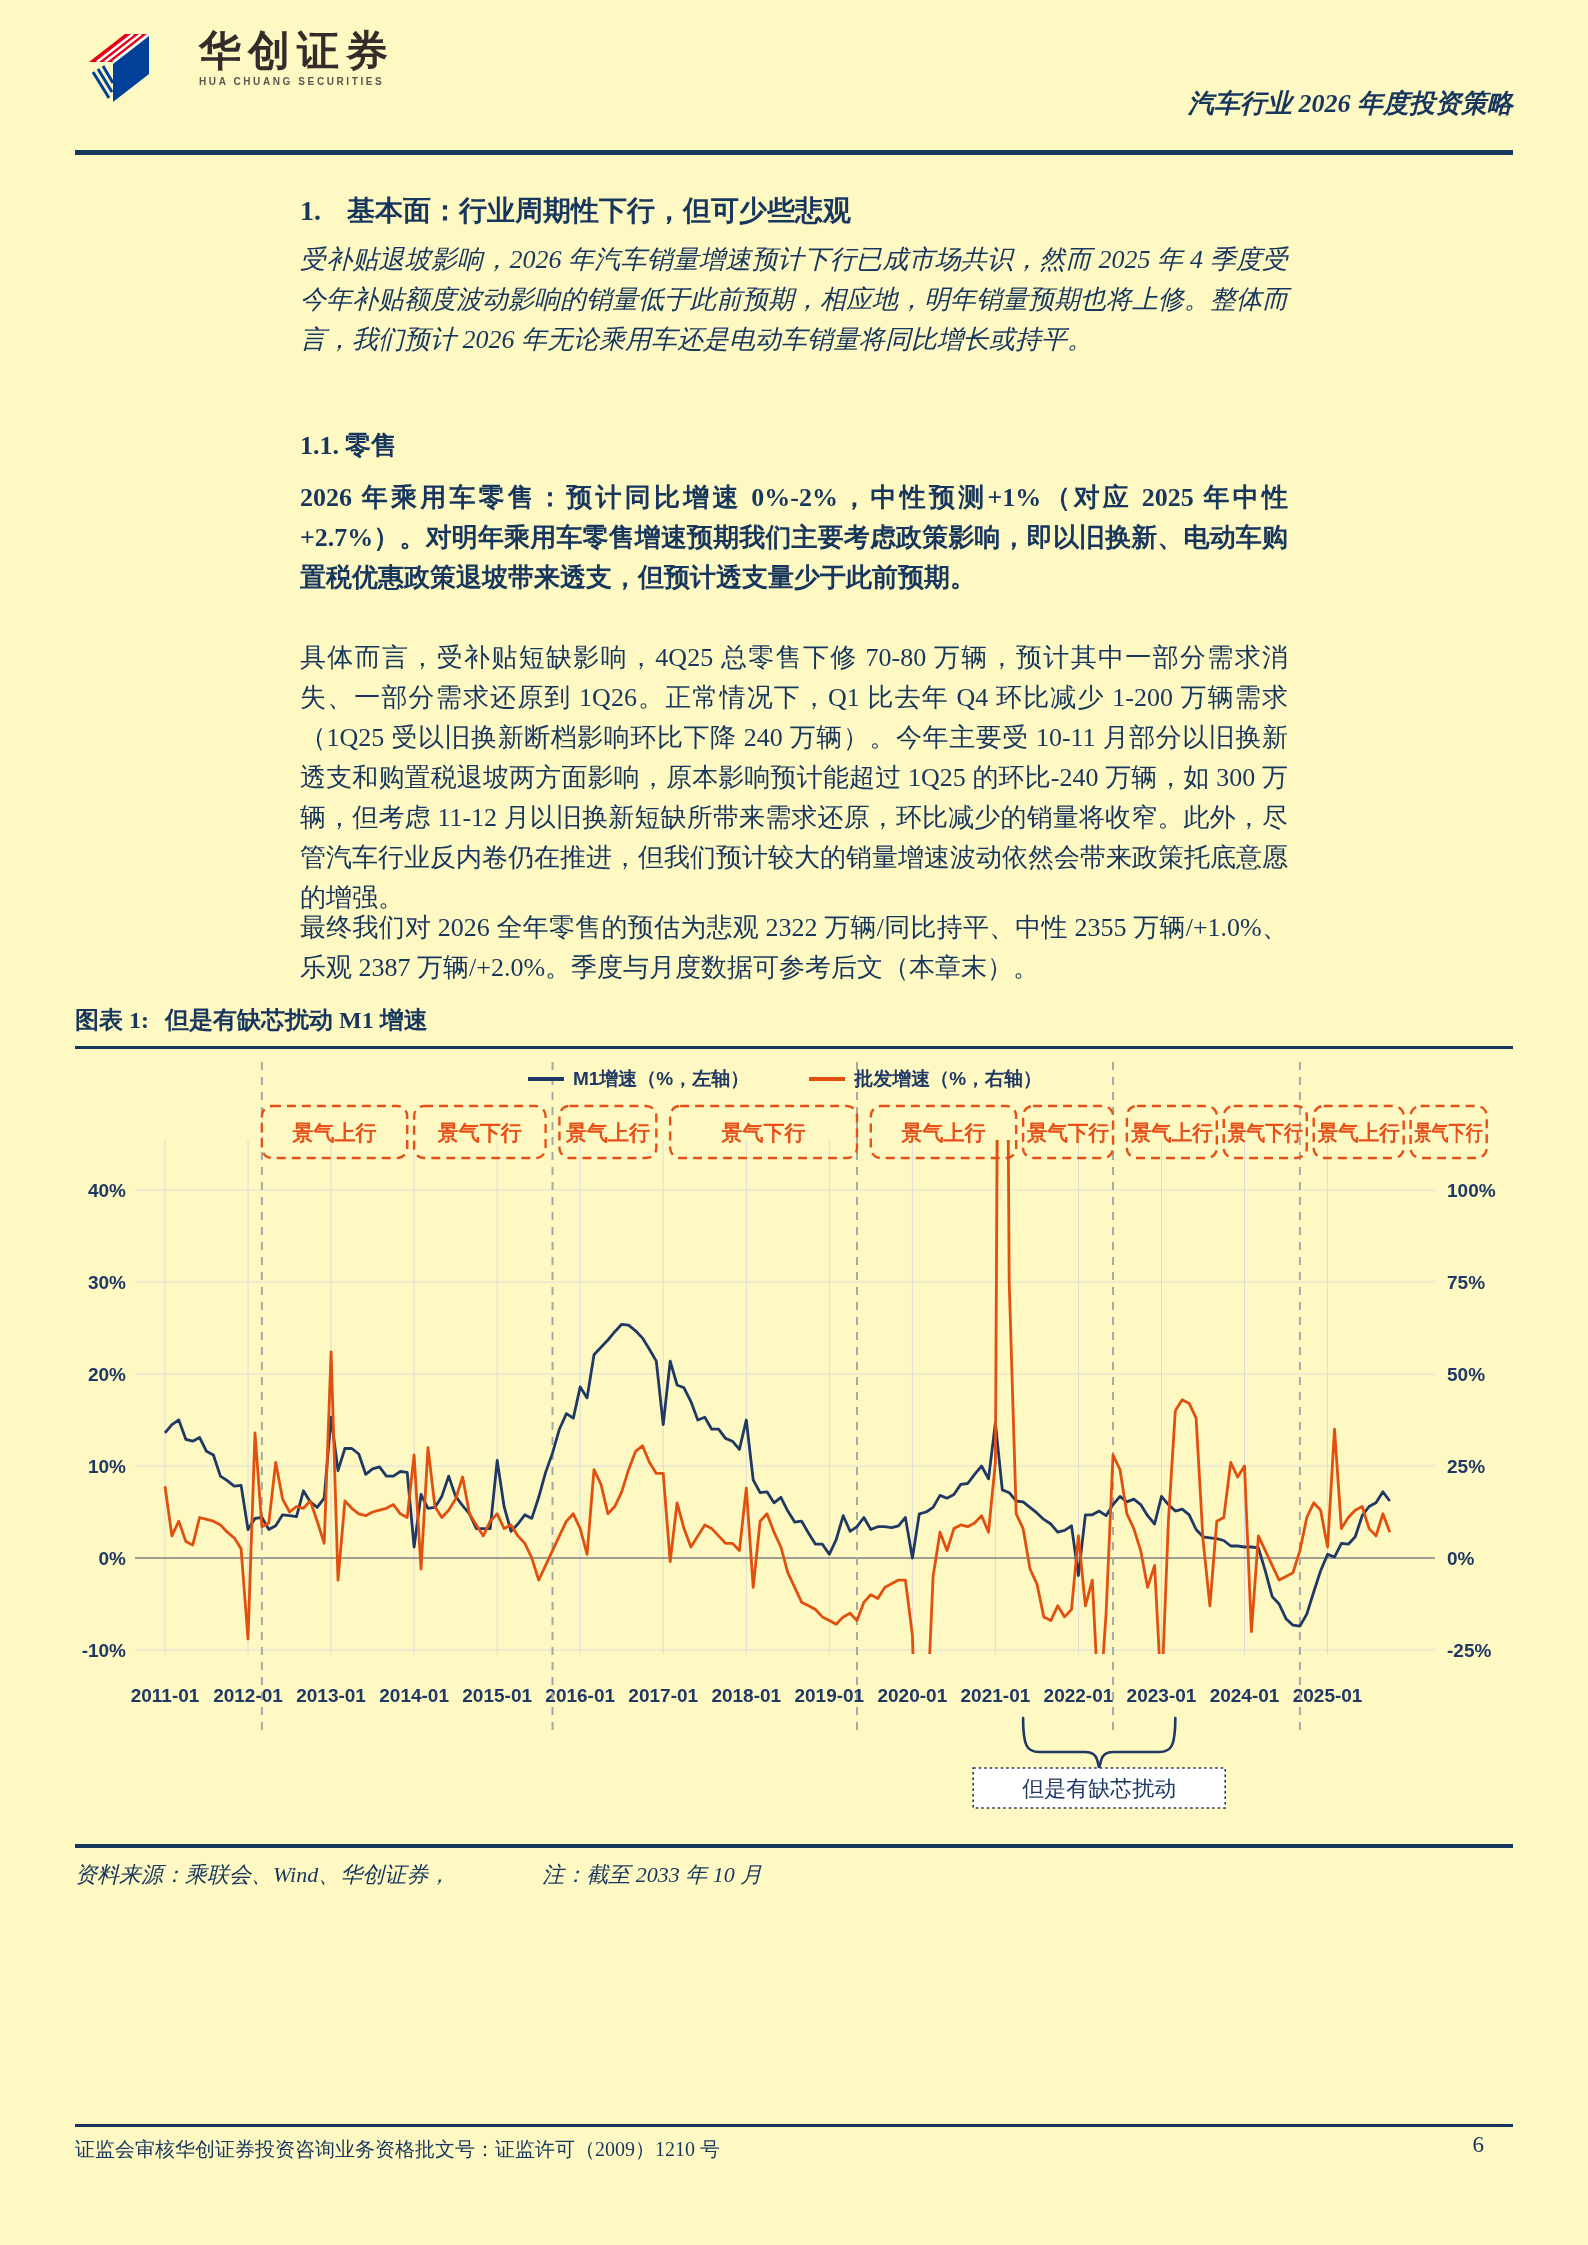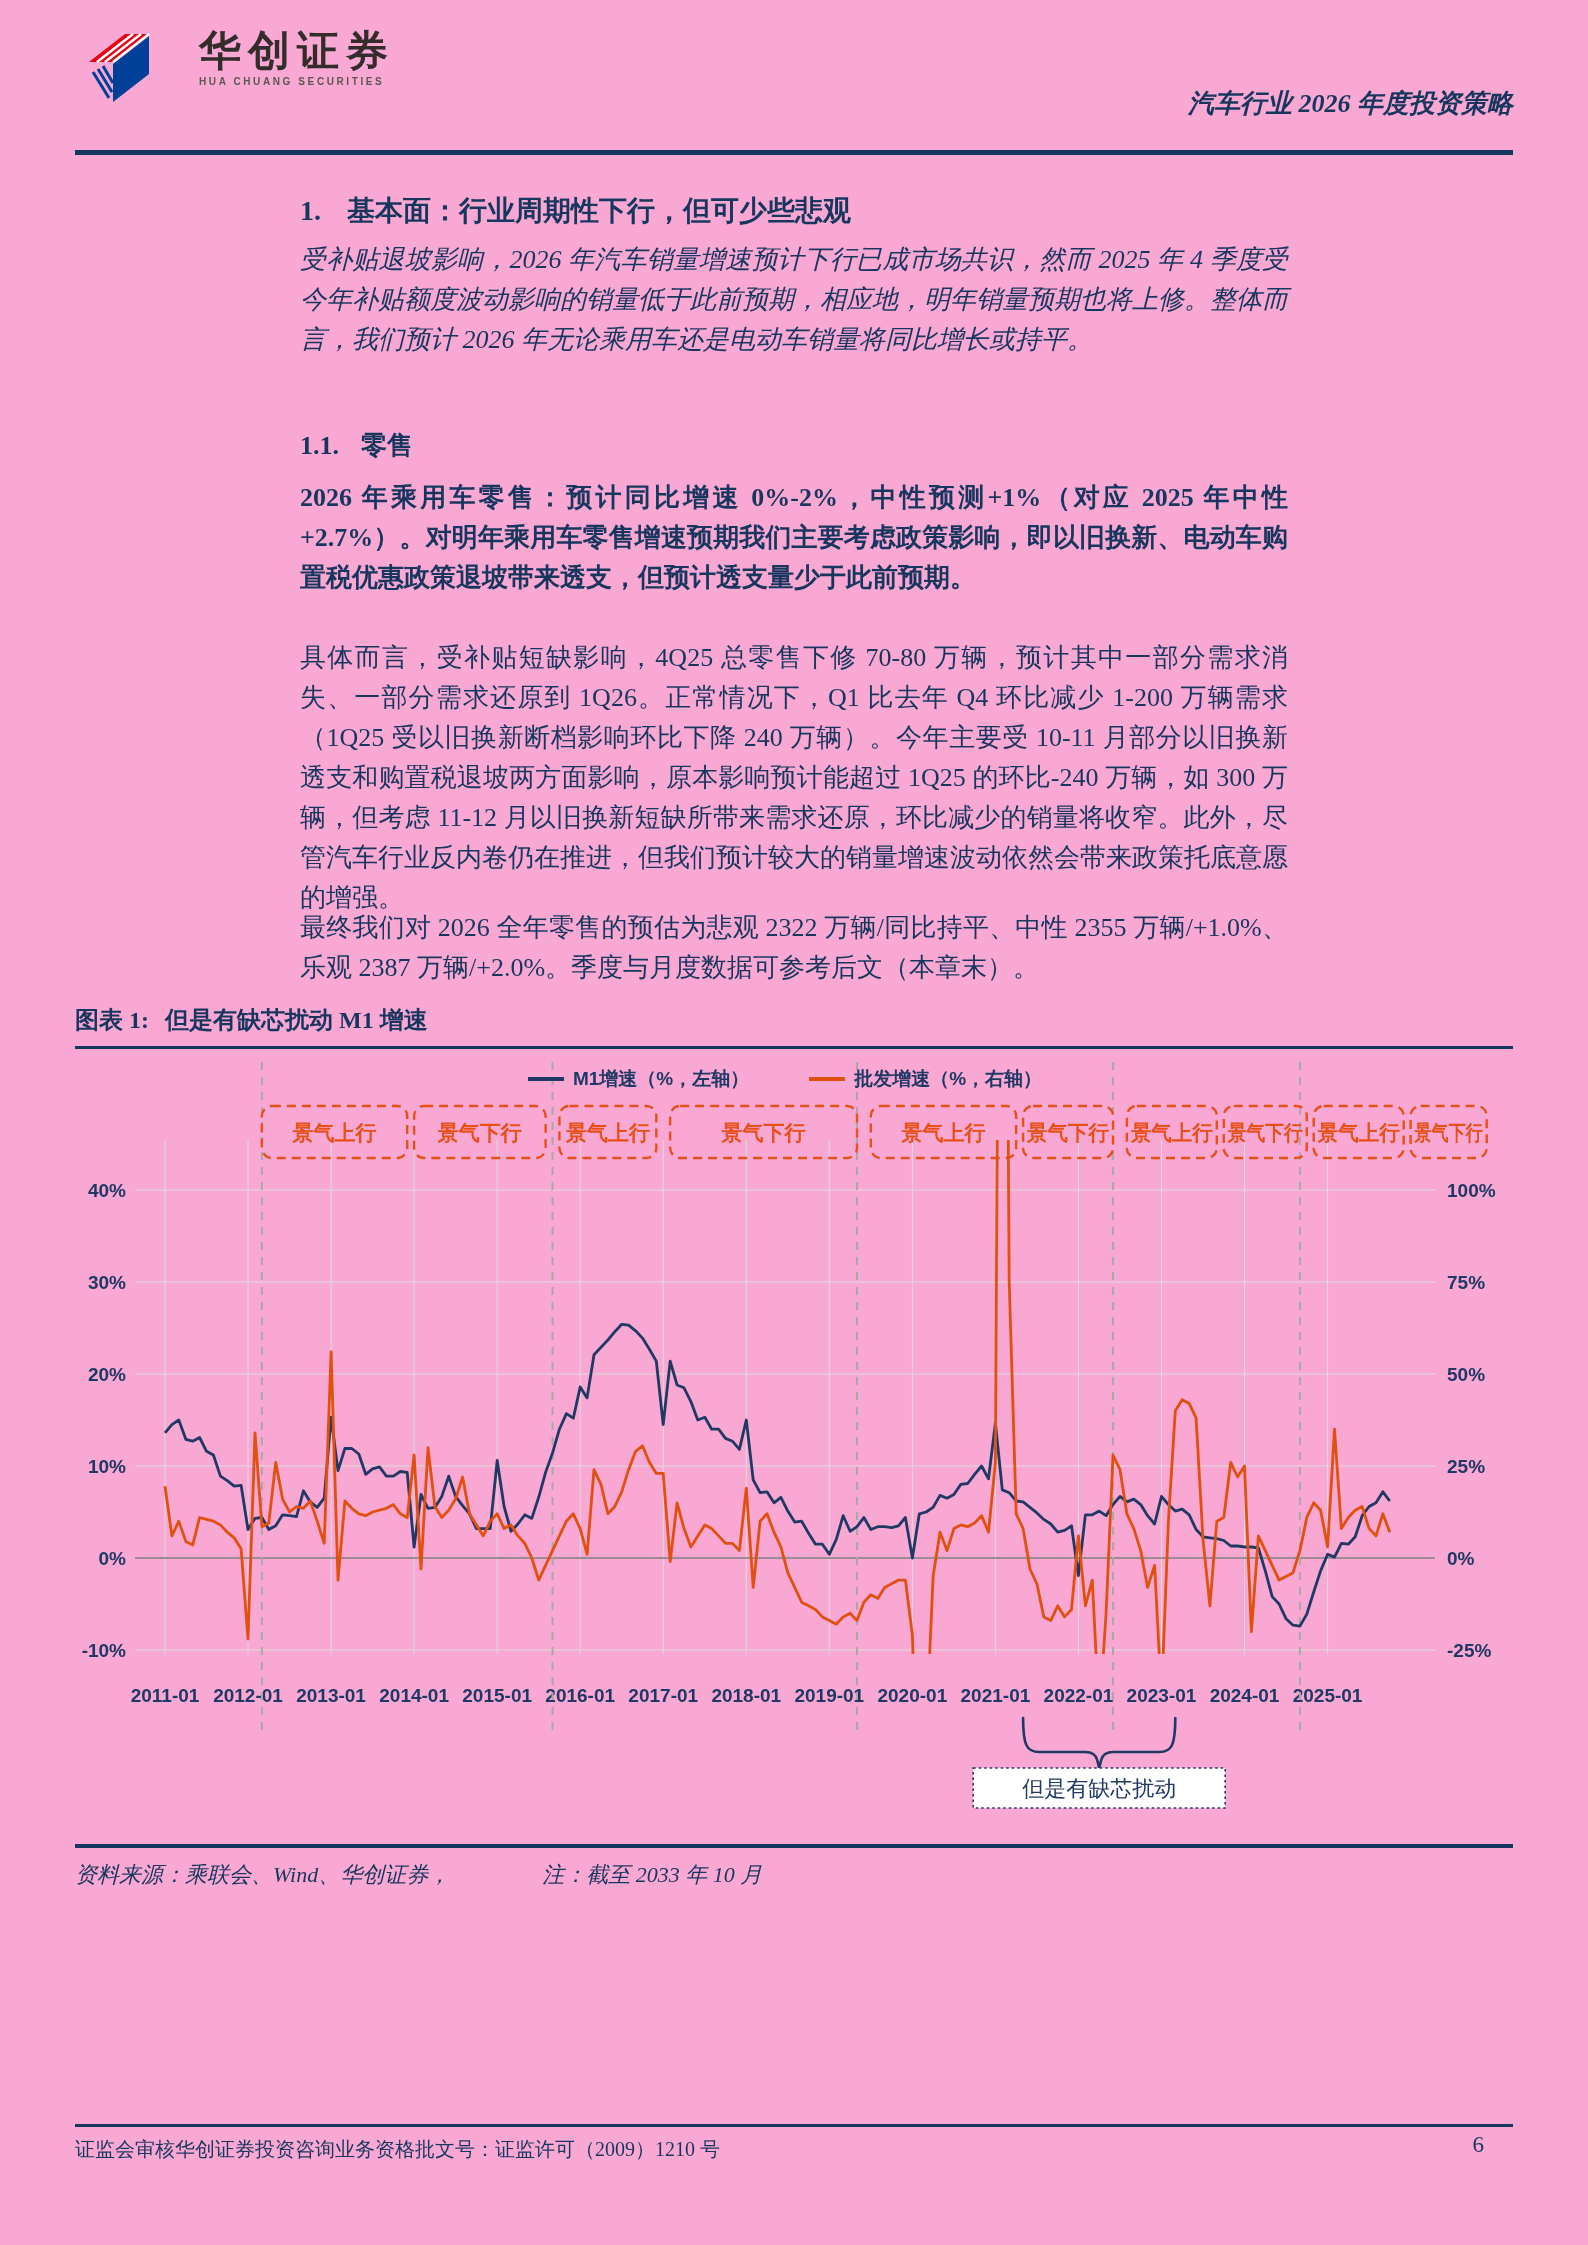--- a/index.html
+++ b/index.html
@@ -1,31 +1,31 @@
 <!DOCTYPE html>
 <html><head>
 <meta charset="utf-8">
 <style>
   html,body{margin:0;padding:0;background:#ffffff;}
-  .page{position:relative;width:1588px;height:2245px;background:#f9a8d4;overflow:hidden;
+  .page{position:relative;width:1588px;height:2245px;background:#fef9c3;overflow:hidden;
         font-family:"Liberation Serif","DejaVu Serif",serif;color:#17365D;}
   .rule{position:absolute;background:#17365D;}
   
   .logo{position:absolute;left:75px;top:28px;display:flex;align-items:flex-start;}
   .logo-text{margin-left:14px;}
   .brand-cn{font-family:"Liberation Sans","DejaVu Sans",sans-serif;font-weight:700;font-size:42px;
             letter-spacing:7px;color:#332C2B;line-height:46px;}
   .brand-en{font-family:"Liberation Sans","DejaVu Sans",sans-serif;font-weight:700;font-size:10px;
             letter-spacing:2.6px;color:#5D564F;margin-top:2px;}
   .report-title{position:absolute;right:75px;top:86px;font-size:26px;font-weight:700;font-style:italic;color:#17365D;}
   
   .h1{position:absolute;left:300px;top:192px;font-size:28px;font-weight:700;color:#17365D;}
   .h1 .num{margin-right:26px;}
   .h2{position:absolute;left:300px;top:428px;font-size:26px;font-weight:700;color:#17365D;}
-  .h2 .num{margin-right:22px;font-family:Liberation Serif, serif;}
+  .h2 .num{margin-right:6px;font-family:Liberation Serif, serif;}
   .para{position:absolute;left:300px;width:988px;font-size:26px;line-height:40px;
         text-align:justify;color:#17365D;}
   .italic-para{font-style:italic;}
   .bold-para{font-weight:700;}
   .fig-title{position:absolute;left:75px;top:1004px;font-size:24px;font-weight:700;color:#17365D;}
   .fig-title .num{margin-right:16px;}
   
   .fig{position:absolute;left:64px;top:1056px;width:1449px;height:764px;}
   .fig svg{position:absolute;left:0;top:0;font-family:"Liberation Sans","DejaVu Sans",sans-serif;}
   .legend{position:absolute;left:71px;top:10px;width:1300px;display:flex;justify-content:center;gap:60px;

